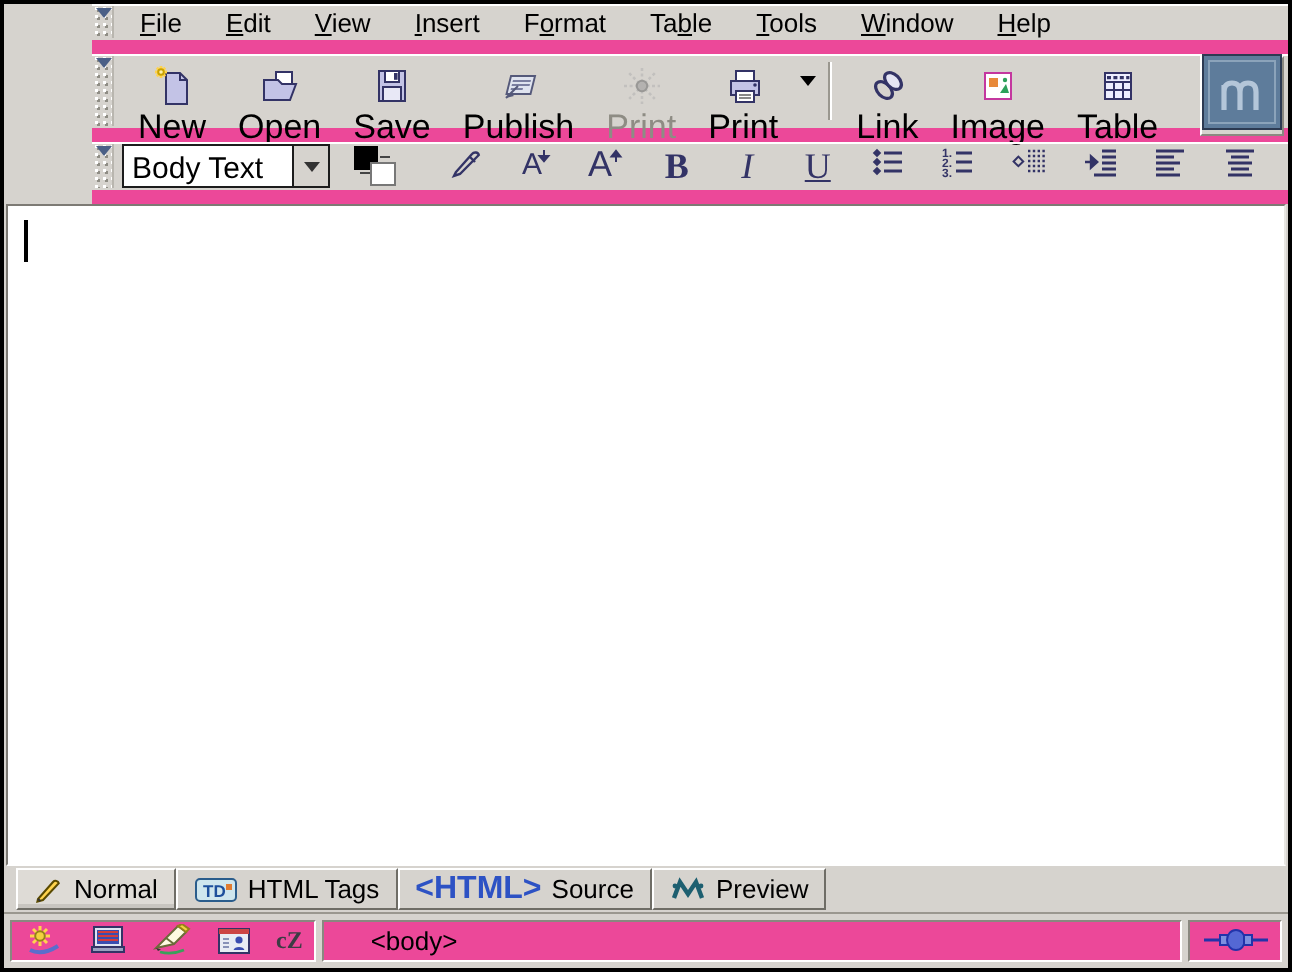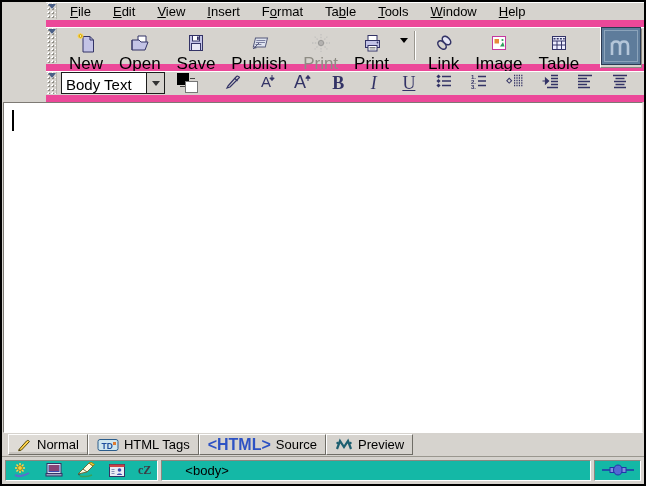--- a/index.html
+++ b/index.html
@@ -57,21 +57,21 @@
   .caret{position:absolute;left:8px;top:7px;width:2px;height:21px;background:#000;}
   
   .tabbar{height:24px;display:flex;align-items:flex-end;padding:1px 0 1px 6px;border-bottom:1px solid #9a978f;}
   .vtab{display:flex;align-items:center;gap:5px;height:21px;padding:0 8px;font-size:13px;background:#d6d3ce;
     border:1px solid #6f6d66;border-top-color:#fff;border-left-color:#fff;cursor:pointer;white-space:nowrap;}
   .vtab.selected{background:#dedbd6;box-shadow:inset 0 -2px 0 #c8c5c0;}
   .src-ic{color:#2d52c4;font-weight:bold;font-size:16px;letter-spacing:0;}
   
   .statusbar{height:27px;display:flex;align-items:center;gap:3px;padding:2px 3px 3px;}
   .sb-panel{height:21px;border:1px solid #8a8880;border-bottom-color:#fff;border-right-color:#fff;
-    display:flex;align-items:center;background:#14b8a6;}
+    display:flex;align-items:center;background:#ec4899;}
   .sb-components{padding:0 6px;gap:12px;}
   .sb-comp{display:flex;align-items:center;cursor:pointer;}
   .sb-path{flex:1;font-size:13px;padding:0 23px;color:#000;}
   .sb-online{width:47px;justify-content:center;cursor:pointer;}
   .cz{font-weight:bold;font-size:12px;color:#3c3c44;font-family:"Liberation Serif",serif;}
 </style>
 </head>
 <body>
 
 <div class="window">

